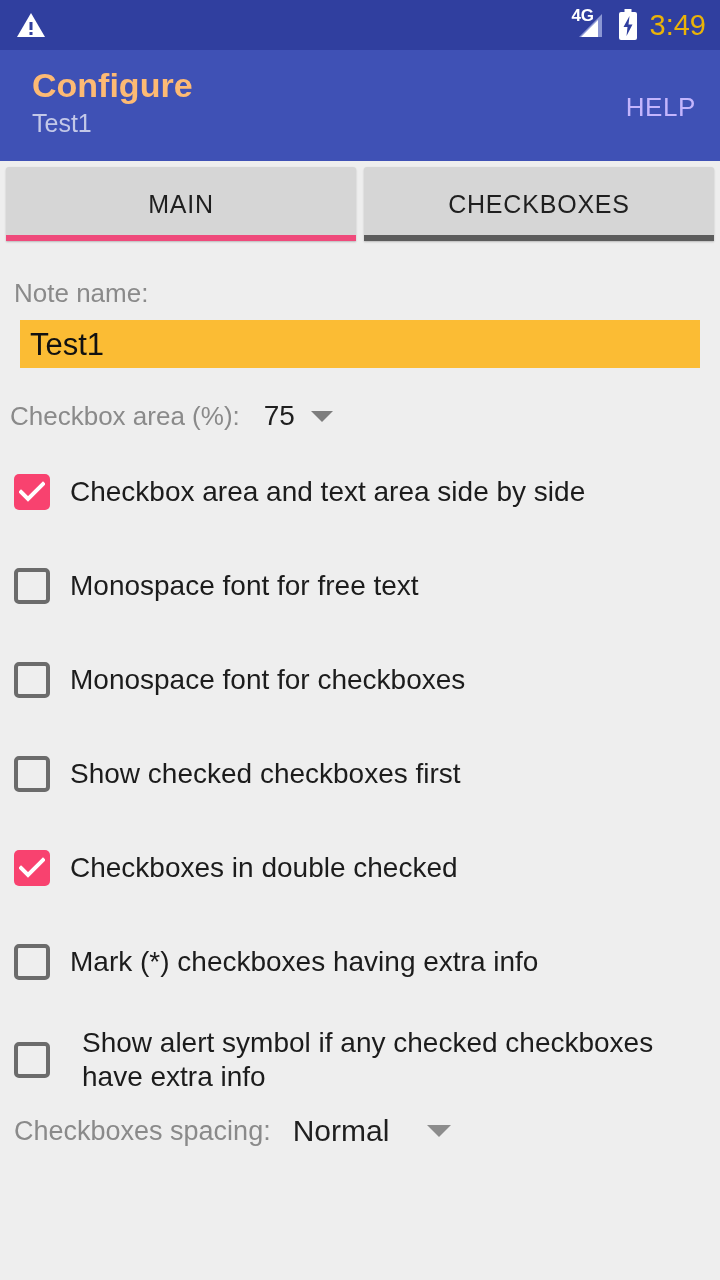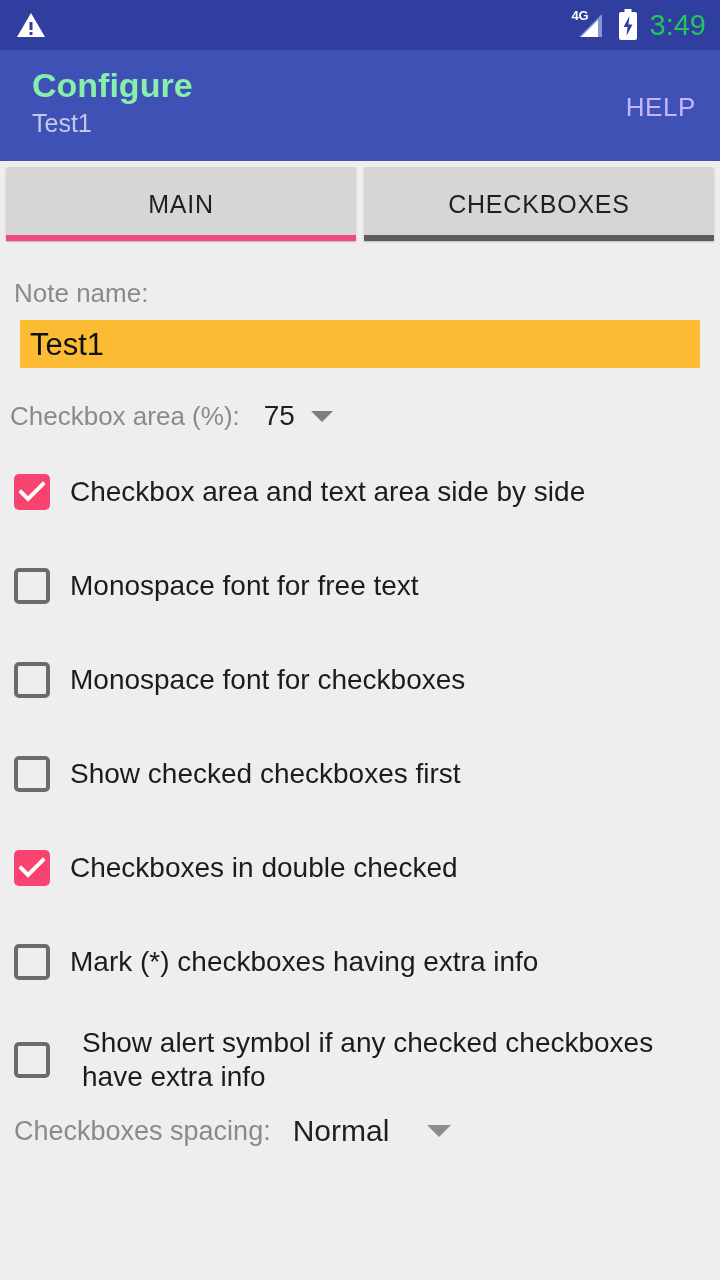--- a/index.html
+++ b/index.html
@@ -39,28 +39,28 @@
     position: relative;
     width: 34px;
     height: 30px;
   }
   .signal-wrap svg { display: block; }
   .signal-label {
     position: absolute;
     left: 0px;
     top: -1px;
     color: #ffffff;
-    font-size: 13px;
+    font-size: 17px;
     font-weight: bold;
     letter-spacing: -0.3px;
     line-height: 13px;
   }
   .battery-icon svg { display: block; }
   .clock {
-    color: #22c55e;
+    color: #eab308;
     font-size: 29px;
     line-height: 29px;
     letter-spacing: 0px;
     font-weight: normal;
   }
 
   
   .app-bar {
     height: 111px;
     background: #3f51b5;
@@ -69,21 +69,21 @@
     box-sizing: border-box;
     padding: 14px 24px 0 32px;
     position: relative;
   }
   .app-bar-titles {
     flex: 1;
     display: flex;
     flex-direction: column;
   }
   .app-title {
-    color: #86efac;
+    color: #fdba74;
     font-size: 34px;
     line-height: 42px;
     font-weight: bold;
     letter-spacing: 0px;
   }
   .app-subtitle {
     color: #c3c8e8;
     font-size: 25px;
     line-height: 30px;
     margin-top: 2px;

